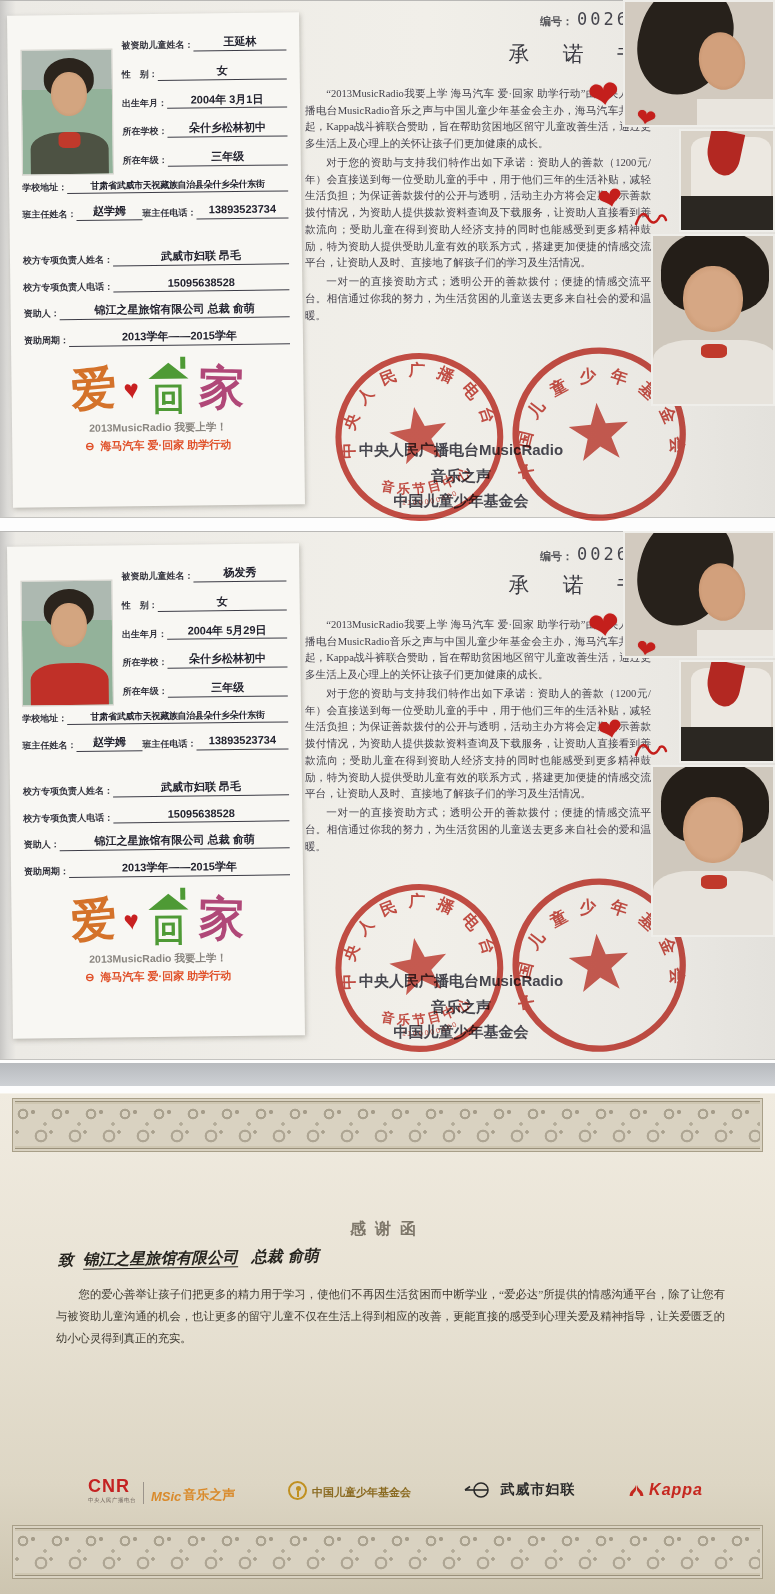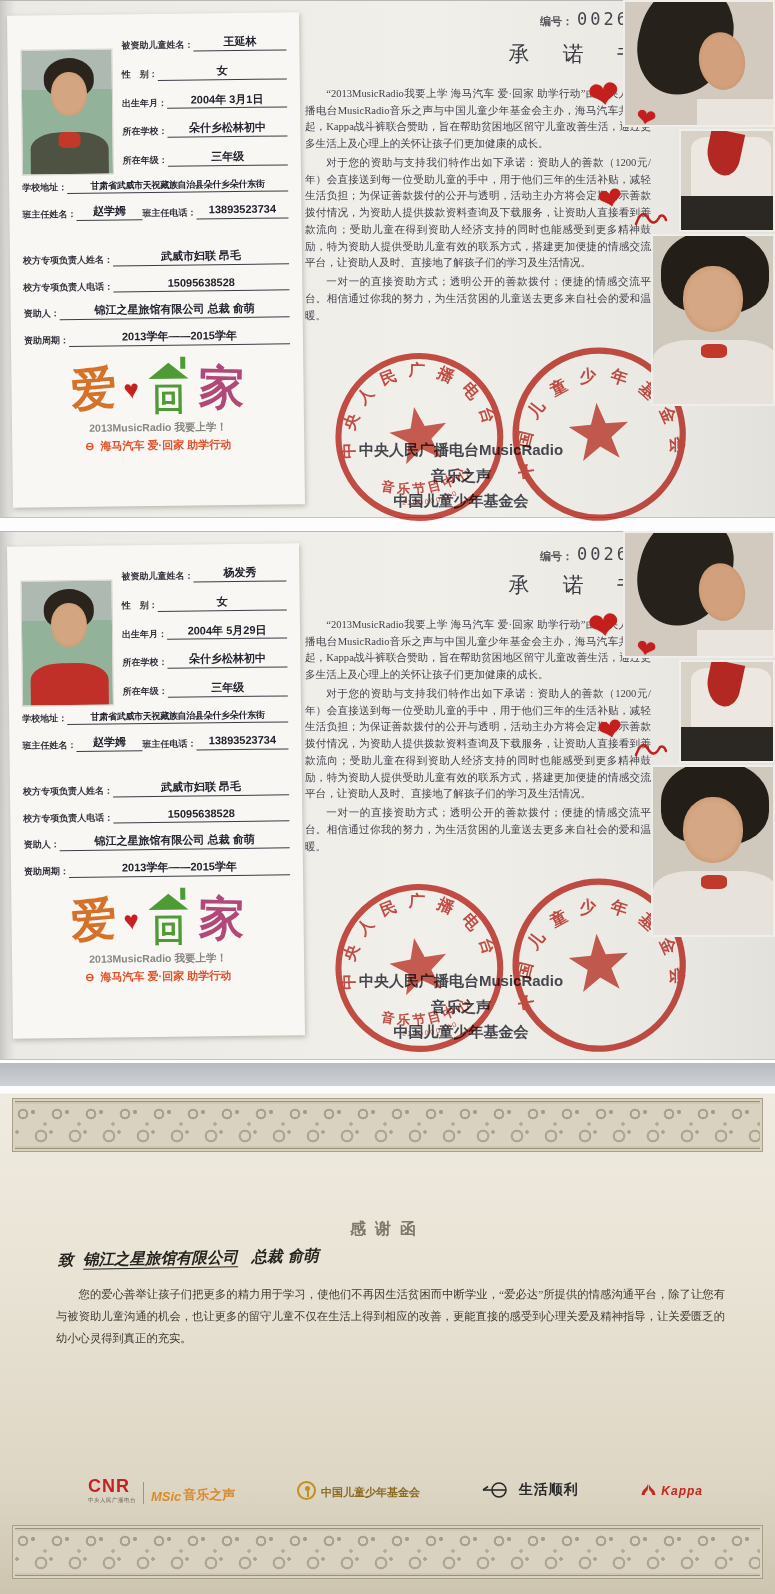--- a/index.html
+++ b/index.html
@@ -131,21 +131,21 @@
   .logo-divider { width:1px; height:22px; background:#9b948b; margin:0 7px; }
   .mr-mark { font-size:13px; font-weight:bold; font-style:italic; color:#d98a2b; margin-right:2px; }
   .mr-text { font-size:13px; font-weight:bold; color:#d98a2b; }
   .cctf-icon { width:19px; height:19px; border:2px solid #c09020; border-radius:50%; position:relative; margin-right:5px; flex:0 0 auto; }
   .cctf-icon::before { content:""; position:absolute; left:6px; top:3px; width:5px; height:5px; background:#c09020; border-radius:50%; }
   .cctf-icon::after { content:""; position:absolute; left:7.5px; top:8px; width:2px; height:6px; background:#c09020; }
   .cctf-text { font-size:11px; font-weight:bold; color:#8a6a20; }
   .haima-icon { margin-right:5px; }
   .haima-text { font-size:14px; font-weight:bold; color:#2a2a2a; letter-spacing:1px; }
   .kappa-icon { margin-right:4px; }
-  .kappa-text { font-size:12px; font-weight:bold; font-style:italic; color:#c4281f; letter-spacing:1px;
+  .kappa-text { font-size:16px; font-weight:bold; font-style:italic; color:#c4281f; letter-spacing:1px;
     text-shadow:0 0 1px #e8b7ad; }
 </style>
 </head>
 <body>
 
 <div class="page">
 
   <section class="cert cert1">
     <div class="form-card">
       <div class="ftop">
@@ -461,21 +461,21 @@
       <div class="logo-group">
         <span class="cctf-icon"></span>
         <span class="cctf-text">中国儿童少年基金会</span>
       </div>
       <div class="logo-group">
         <svg class="haima-icon" width="32" height="18" viewBox="0 0 32 18">
           <circle cx="17" cy="9" r="7" fill="none" stroke="#2a2a2a" stroke-width="1.6"></circle>
           <path d="M1,9 L24,9" stroke="#2a2a2a" stroke-width="1.6"></path>
           <path d="M1,9 L6,5.5" stroke="#2a2a2a" stroke-width="1.6"></path>
         </svg>
-        <span class="haima-text">生活顺利</span>
+        <span class="haima-text">武威市妇联</span>
       </div>
       <div class="logo-group">
         <svg class="kappa-icon" width="17" height="15" viewBox="0 0 17 15">
           <path d="M8,1 C7,4 5.4,5.2 4,6.4 C2.6,7.6 1.8,9.4 1.6,12 L4.6,12 C5,9.6 6.2,8.4 7.4,7.2 C8.2,6.4 8.3,3.4 8,1 Z" fill="#c4281f"></path>
           <path d="M9,1 C10,4 11.6,5.2 13,6.4 C14.4,7.6 15.2,9.4 15.4,12 L12.4,12 C12,9.6 10.8,8.4 9.6,7.2 C8.8,6.4 8.7,3.4 9,1 Z" fill="#c4281f"></path>
         </svg>
         <span class="kappa-text">Kappa</span>
       </div>
     </div>
     <div class="ornate bottom"></div>

